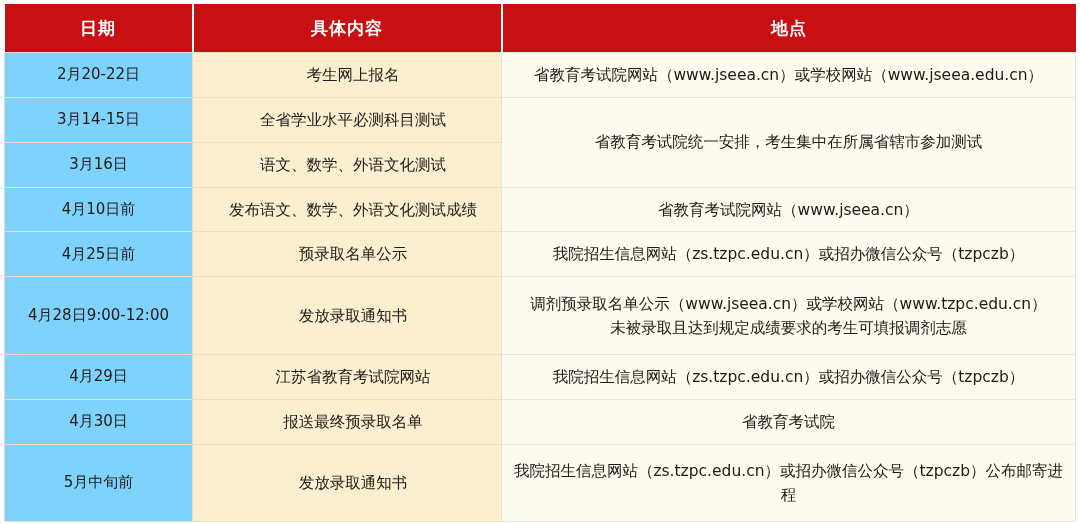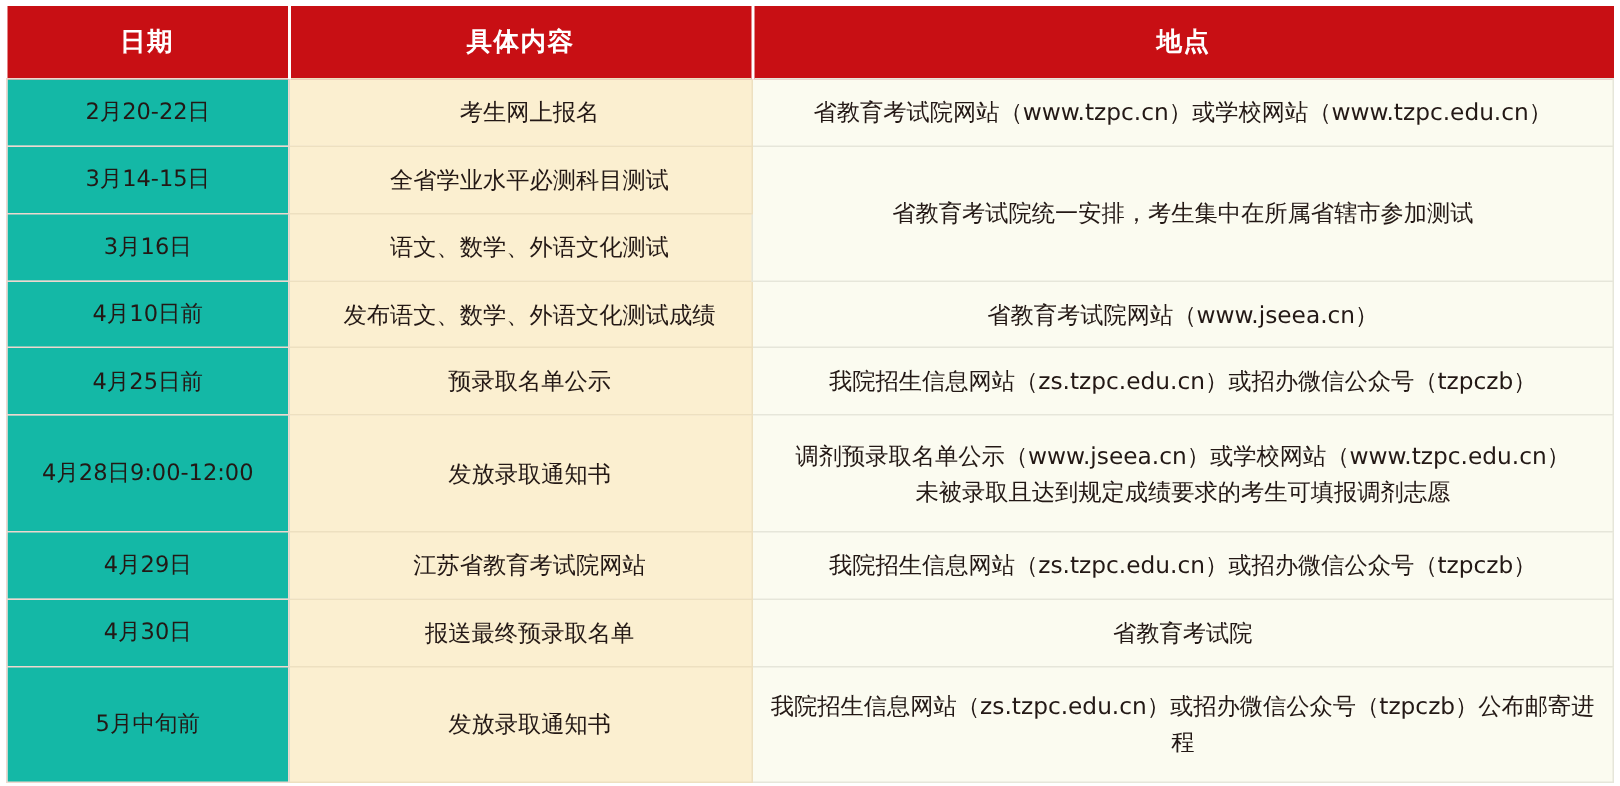--- a/index.html
+++ b/index.html
@@ -55,21 +55,21 @@
     font-size: 15.5px;
     color: #231815;
     text-align: center;
     vertical-align: middle;
     padding: 4px 8px;
     line-height: 1.55;
     border: 1px solid #E3DCCB;
   }
 
   tbody td.c-date {
-    background: #14b8a6;
+    background: #7dd3fc;
     width: 175px;
     font-size: 15px;
     border-color: #EFD7CE;
   }
   tbody td.c-detail {
     background: #FBEFD0;
     width: 295px;
     border-color: #EDE0C0;
     padding-left: 20px;
   }
@@ -93,21 +93,21 @@
         <th class="col-date">日期</th>
         <th class="col-detail">具体内容</th>
         <th class="col-place">地点</th>
       </tr>
     </thead>
     <tbody id="table-body">
         <tr>
           <td class="c-date">2月20-22日</td>
           <td class="c-detail">考生网上报名</td>
           <td class="c-place">
-            <span class="cell-line">省教育考试院网站（www.tzpc.cn）或学校网站（www.tzpc.edu.cn）</span>
+            <span class="cell-line">省教育考试院网站（www.jseea.cn）或学校网站（www.jseea.edu.cn）</span>
           </td>
         </tr>
         <tr>
           <td class="c-date">3月14-15日</td>
           <td class="c-detail">全省学业水平必测科目测试</td>
           <td class="c-place" rowspan="2">
             <span class="cell-line">省教育考试院统一安排，考生集中在所属省辖市参加测试</span>
           </td>
         </tr>
         <tr>

